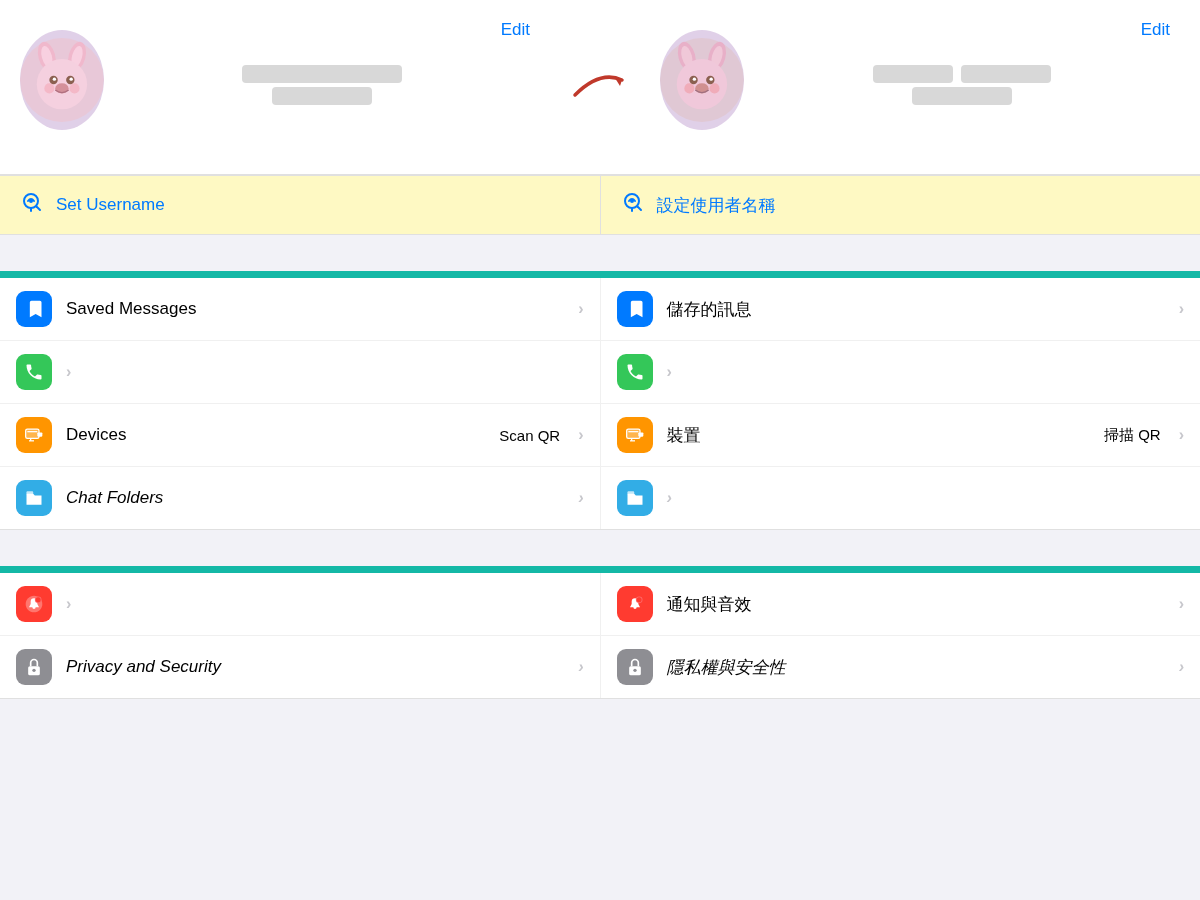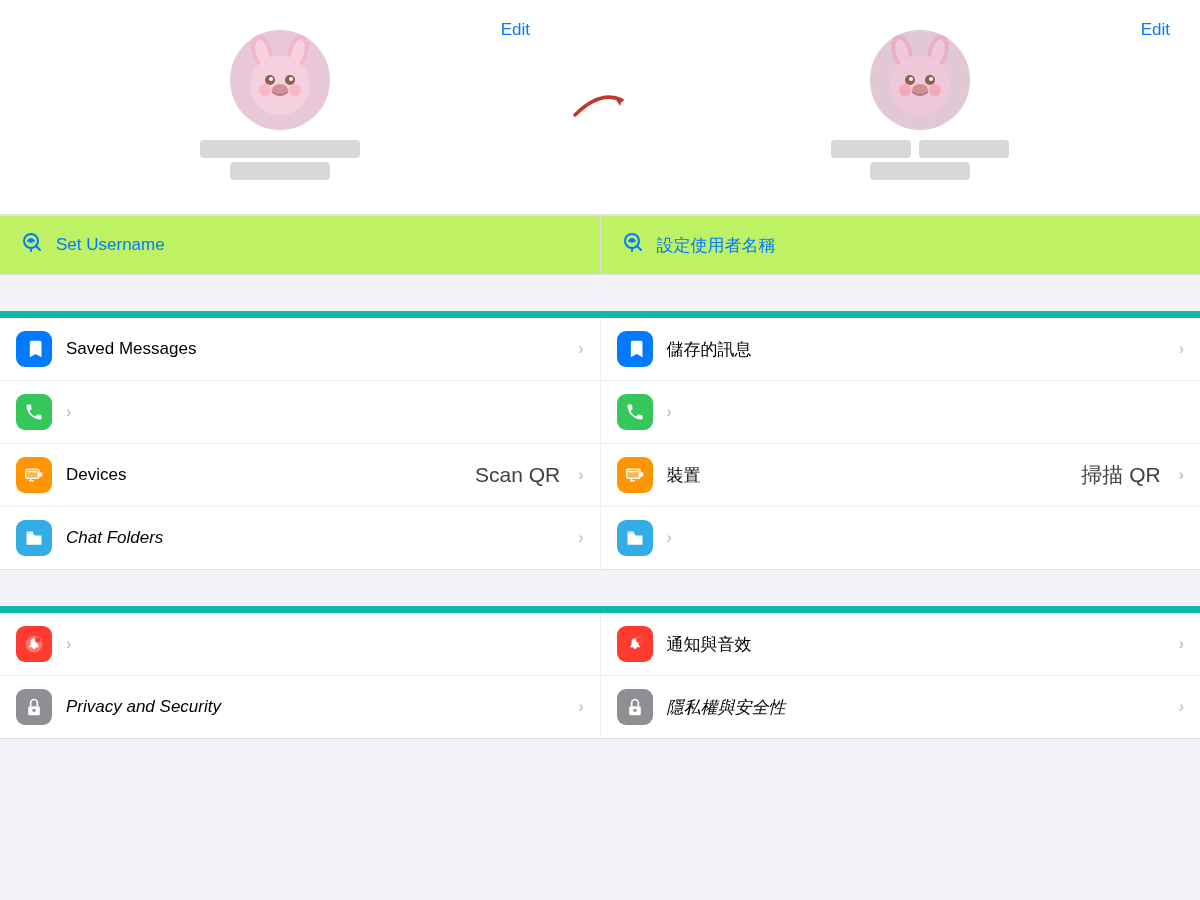--- a/index.html
+++ b/index.html
@@ -16,21 +16,21 @@
     .top-section {
       display: flex;
       background: #fff;
       padding: 20px 0 24px 0;
       border-bottom: 1px solid #e0e0e0;
     }
 
     .profile-panel {
       flex: 1;
       display: flex;
-      flex-direction: column;
+      flex-direction: row;
       align-items: center;
       position: relative;
       padding: 10px 20px 10px 20px;
     }
 
     .edit-btn {
       position: absolute;
       top: 0;
       right: 30px;
       color: #007aff;
@@ -75,21 +75,21 @@
 
     .arrow-container {
       display: flex;
       align-items: center;
       justify-content: center;
       width: 80px;
       flex-shrink: 0;
     }
 
     .username-section {
-      background: #bef264;
+      background: #fef9c3;
       border-top: 1px solid #e0e0e0;
       border-bottom: 1px solid #e0e0e0;
       display: flex;
     }
 
     .username-panel {
       flex: 1;
       display: flex;
       align-items: center;
       padding: 14px 20px;
@@ -165,22 +165,22 @@
     .icon-red { background: #ff3b30; }
     .icon-gray { background: #8e8e93; }
 
     .cell-label {
       font-size: 17px;
       color: #000;
       flex: 1;
     }
 
     .cell-sublabel {
-      font-size: 21px;
-      color: #404040;
+      font-size: 15px;
+      color: #000000;
       margin-right: 4px;
     }
 
     .chevron {
       color: #c7c7cc;
       font-size: 16px;
       font-weight: bold;
     }
 
     .section-gap-small {

